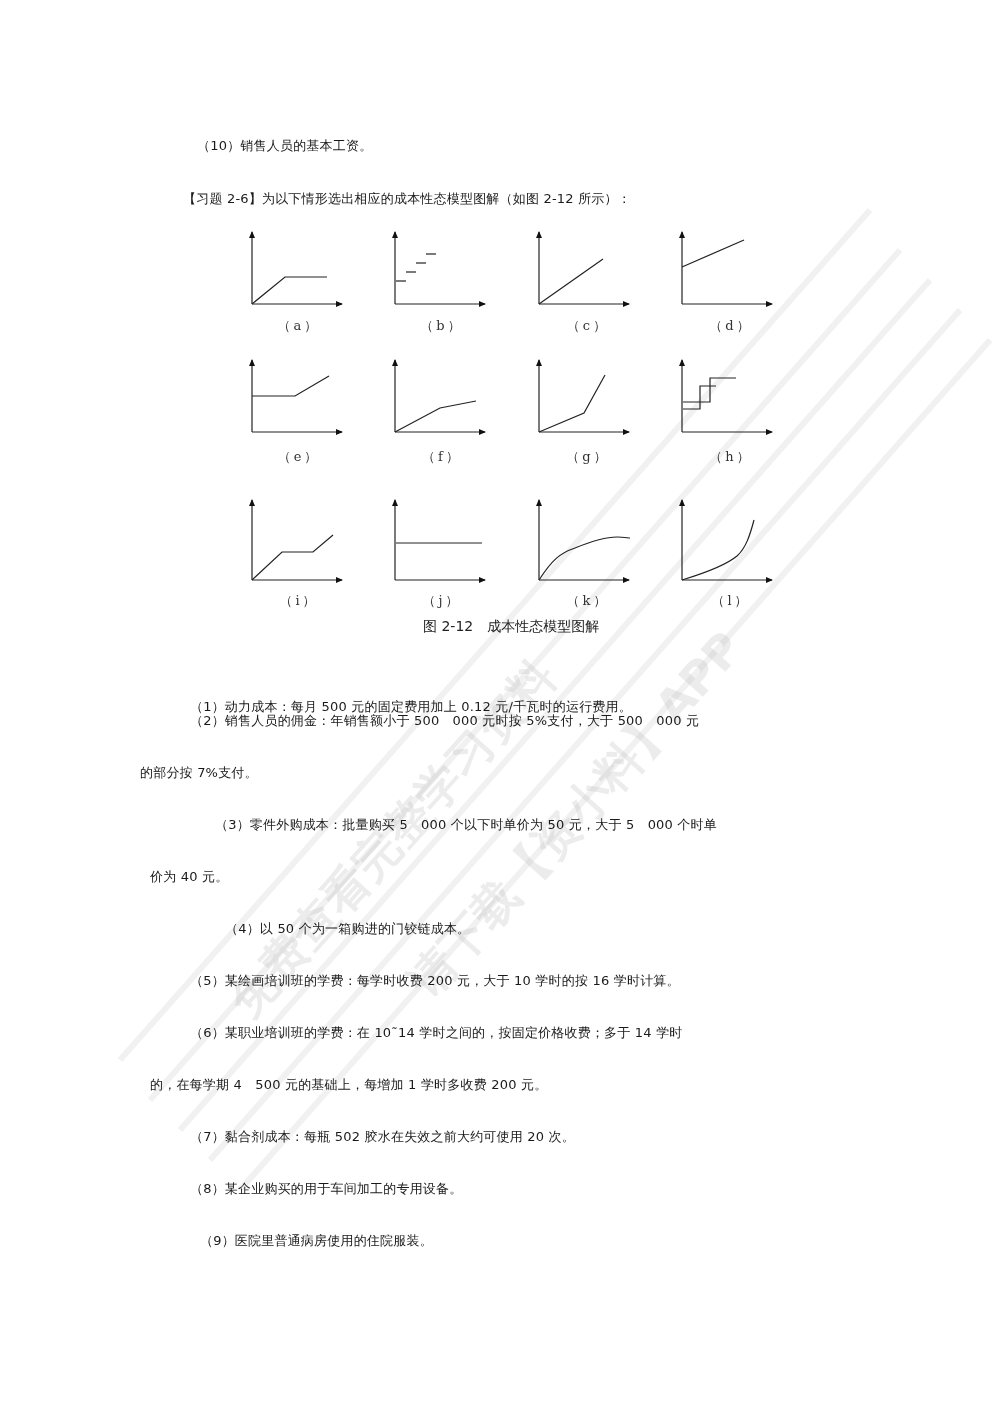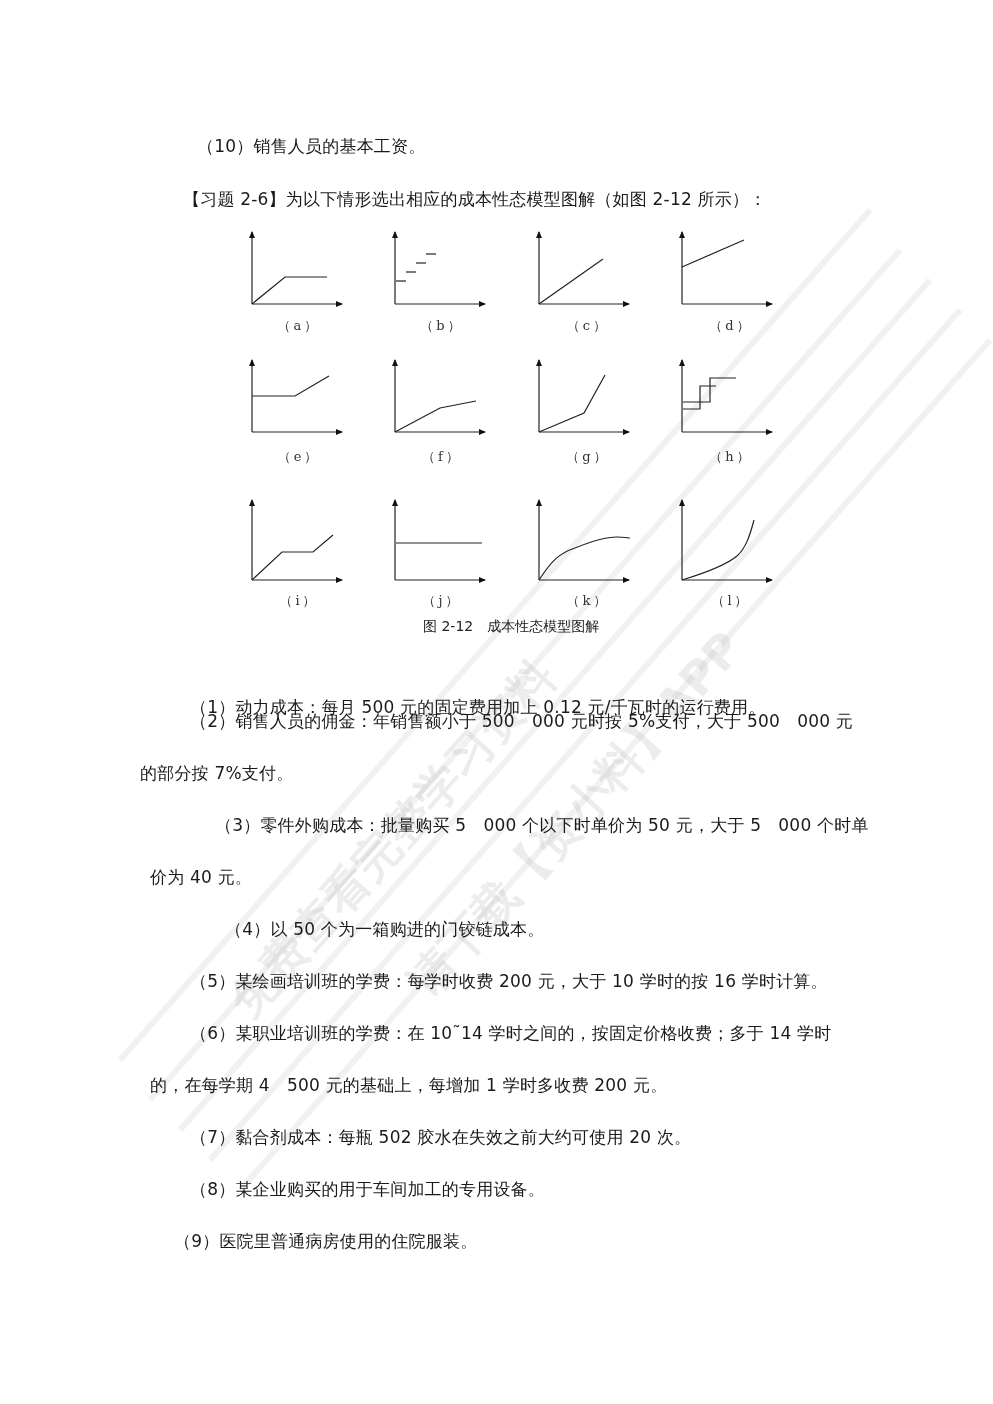--- a/index.html
+++ b/index.html
@@ -1,19 +1,19 @@
 <!DOCTYPE html>
 <html><head>
 <meta charset="utf-8">
 <style>
   html, body { margin: 0; padding: 0; background: #ffffff; }
   body { width: 993px; height: 1404px; position: relative; overflow: hidden;
          font-family: "DejaVu Serif", "Liberation Serif", serif; color: #1a1a1a; }
   .watermark { position: absolute; left: 0; top: 0; width: 993px; height: 1404px; pointer-events: none; }
-  .line { position: absolute; font-size: 17px; white-space: nowrap; line-height: 22px;
+  .line { position: absolute; font-size: 13px; white-space: nowrap; line-height: 22px;
           font-family: "DejaVu Sans", "Liberation Sans", sans-serif; letter-spacing: 0.2px; }
   .charts { position: absolute; left: 0; top: 0; }
   .fig-label { position: absolute; font-size: 13px; color: #333;
                font-family: "DejaVu Serif", serif; transform: translateX(-50%); white-space: nowrap; letter-spacing: 3px; }
   .caption { position: absolute; left: 423px; top: 618px; font-size: 14px; color: #222;
              font-family: "DejaVu Sans", sans-serif; white-space: nowrap; }
 </style>
 </head>
 <body>
 
@@ -140,13 +140,13 @@
 
 <div class="line" style="left:190px; top:970px;">（5）某绘画培训班的学费：每学时收费 200 元，大于 10 学时的按 16 学时计算。</div>
 
 <div class="line" style="left:190px; top:1022px;">（6）某职业培训班的学费：在 10˜14 学时之间的，按固定价格收费；多于 14 学时</div>
 <div class="line" style="left:150px; top:1074px;">的，在每学期 4　500 元的基础上，每增加 1 学时多收费 200 元。</div>
 
 <div class="line" style="left:190px; top:1126px;">（7）黏合剂成本：每瓶 502 胶水在失效之前大约可使用 20 次。</div>
 
 <div class="line" style="left:190px; top:1178px;">（8）某企业购买的用于车间加工的专用设备。</div>
 
-<div class="line" style="left:174px; top:1230px;">（9）医院里普通病房使用的住院服装。</div>
+<div class="line" style="left:200px; top:1230px;">（9）医院里普通病房使用的住院服装。</div>
 
 </body></html>

